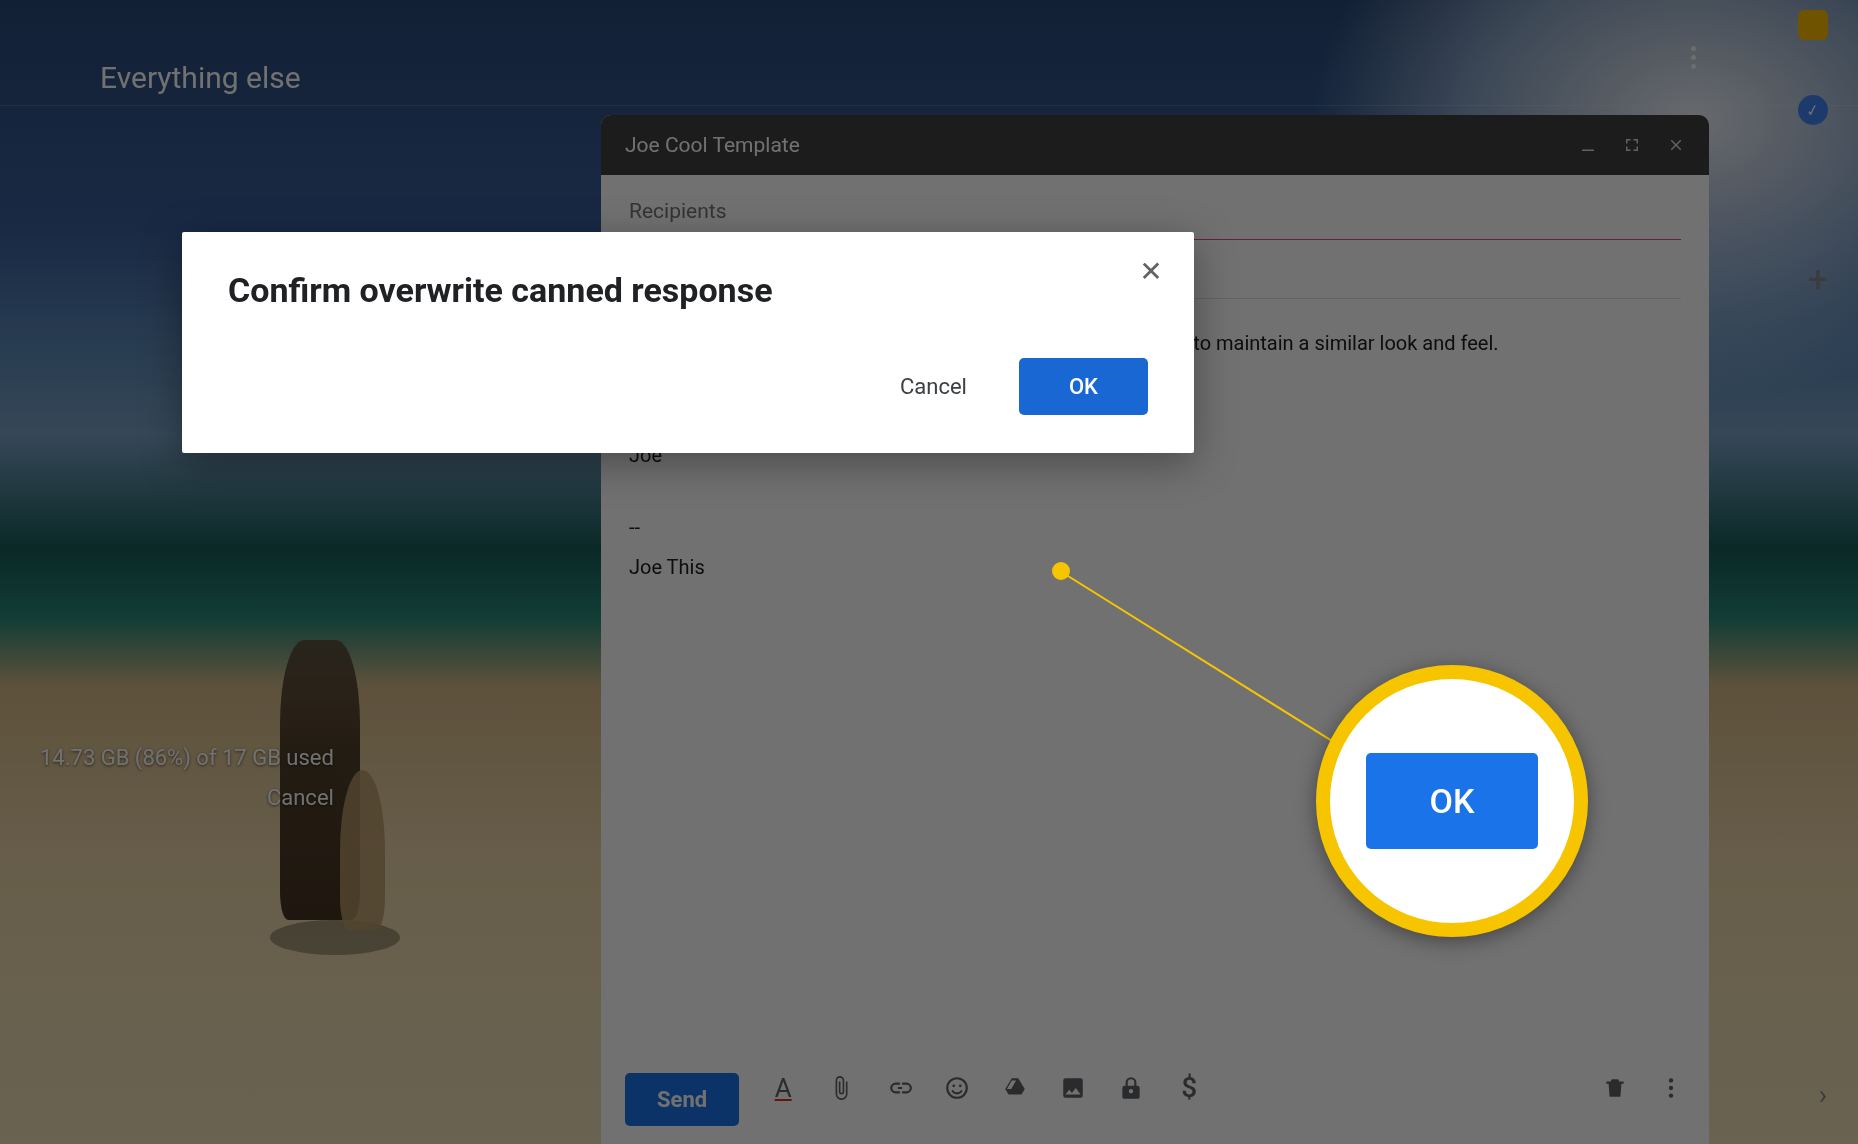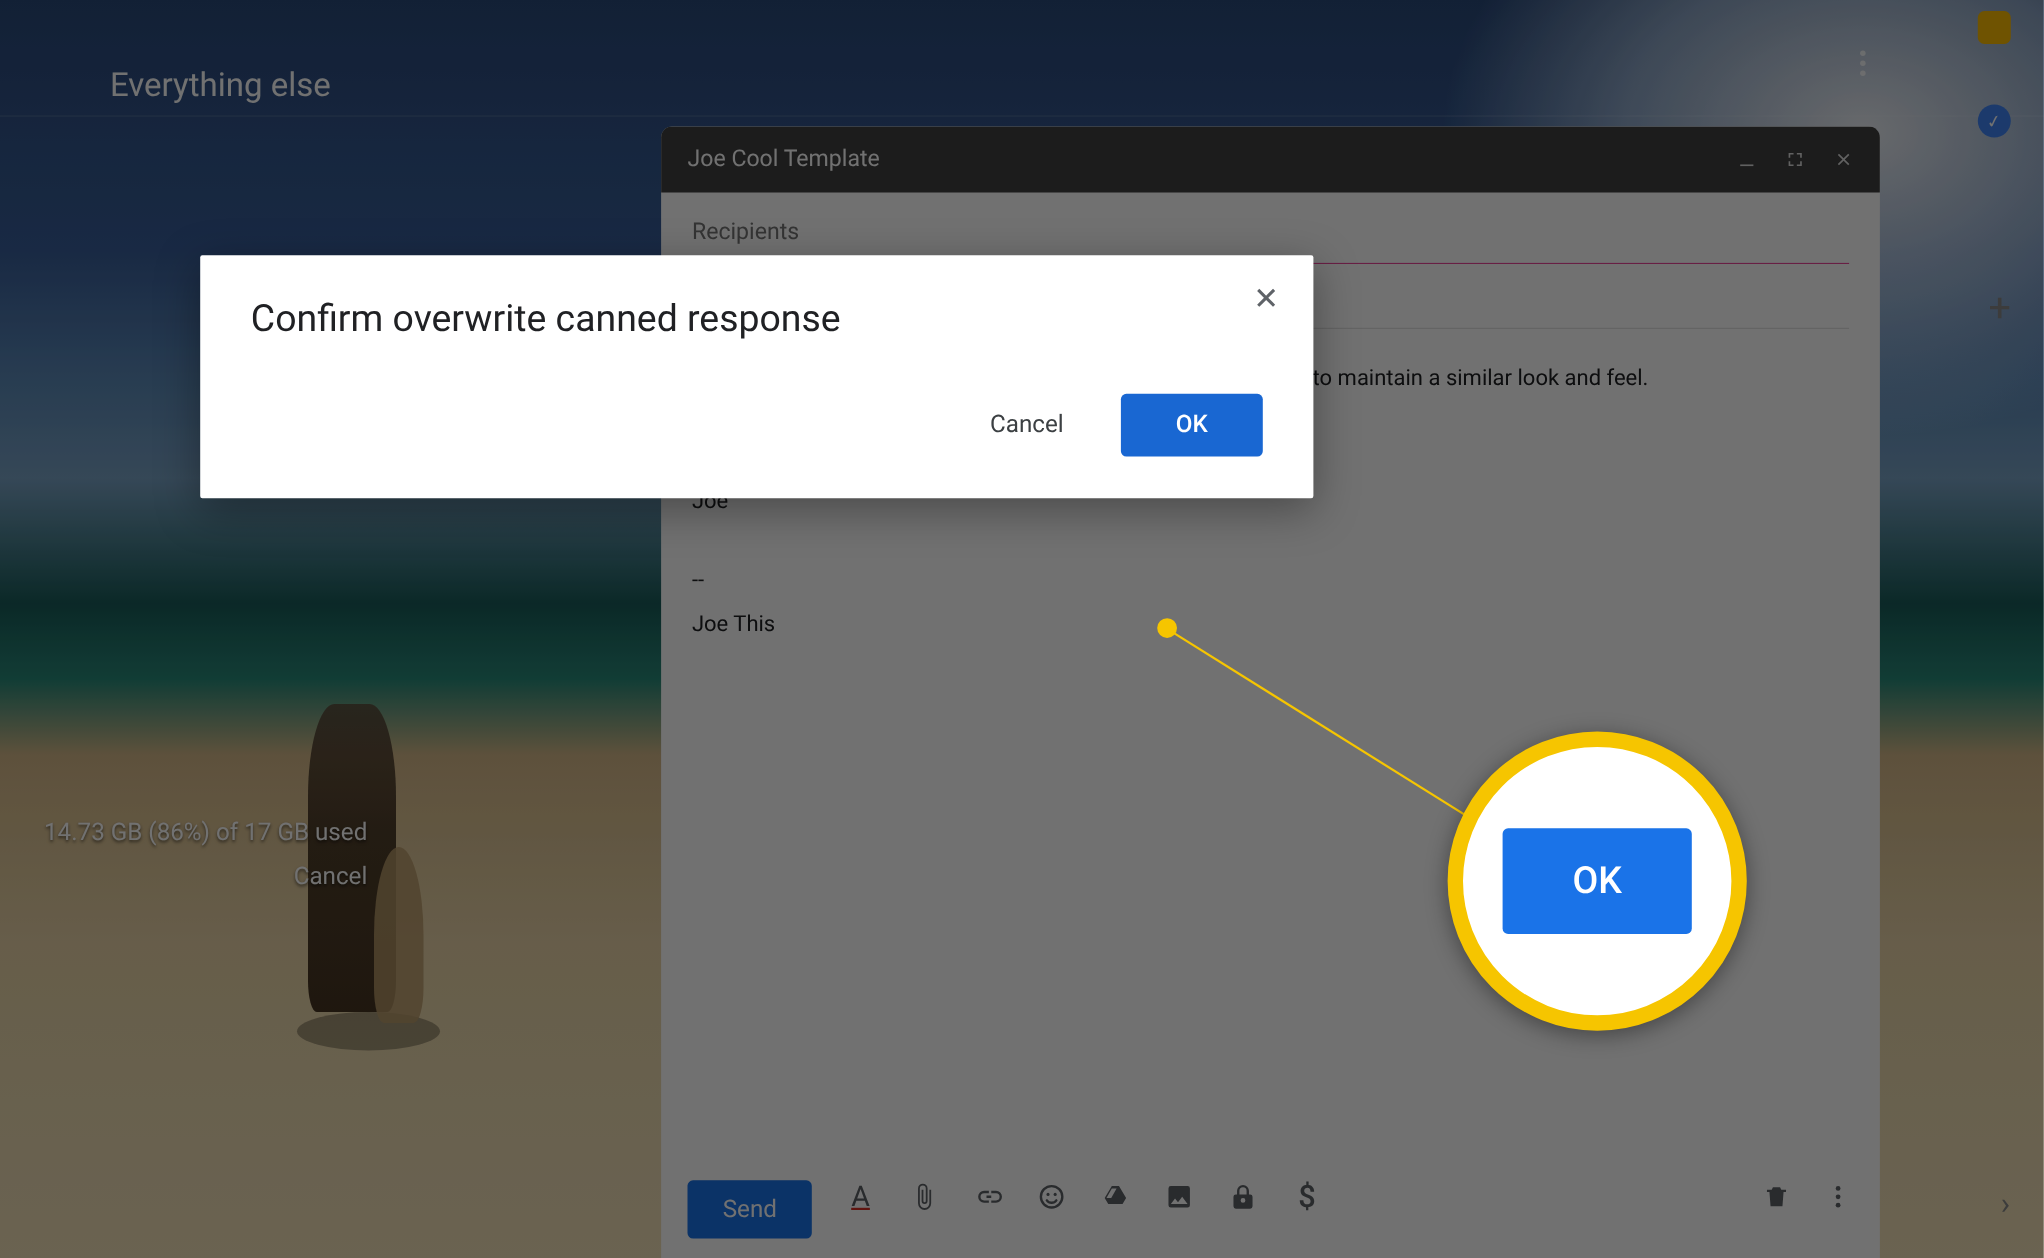--- a/index.html
+++ b/index.html
@@ -95,38 +95,38 @@
   .field-subject { color: #202124; font-size: 21px; border-bottom: 1px solid #e0e0e0; padding: 18px 0 16px 0; }
   .body-text { padding-top: 28px; line-height: 1.6; font-size: 20px; }
   .body-text p { margin-bottom: 8px; }
 
   .compose-toolbar {
     display: flex; align-items: center; justify-content: space-between;
     padding: 18px 24px;
   }
   .toolbar-left { display: flex; align-items: center; gap: 30px; }
   .send-btn {
-    background: #1a73e8; color: #fff; font-size: 22px; font-weight: 400;
+    background: #1a73e8; color: #fff; font-size: 22px; font-weight: 700;
     padding: 14px 32px; border: none; border-radius: 5px; cursor: pointer; margin-top: 24px;
   }
   .tb-icon { width: 28px; height: 28px; color: #5f6368; display:flex;align-items:center;justify-content:center; cursor:pointer;}
   .tb-icon svg { width: 26px; height: 26px; fill: currentColor; }
   .toolbar-right { display: flex; align-items: center; gap: 28px; }
 
   
   .dialog {
     position: absolute; left: 182px; top: 232px; width: 1012px;
     background: #fff; z-index: 7; padding: 38px 46px;
     box-shadow: 0 10px 40px rgba(0,0,0,0.35);
     border-radius: 2px;
   }
   .dialog-overlay {
     position: absolute; inset: 0; background: rgba(0,0,0,0.15); z-index: 6;
   }
-  .dialog h2 { font-size: 34px; font-weight: 400; color: #202124; margin-bottom: 28px; }
+  .dialog h2 { font-size: 34px; font-weight: 700; color: #202124; margin-bottom: 28px; }
   .dialog p { font-size: 21px; color: #5f6368; line-height: 1.5; }
   .dialog-close {
     position: absolute; top: 24px; right: 28px; font-size: 28px; color: #5f6368;
     cursor: pointer; width: 30px; height: 30px; display:flex;align-items:center;justify-content:center;
   }
   .dialog-actions {
     display: flex; justify-content: flex-end; gap: 28px; margin-top: 48px; align-items: center;
   }
   .btn-cancel {
     background: none; border: none; font-size: 22px; color: #3c4043;

